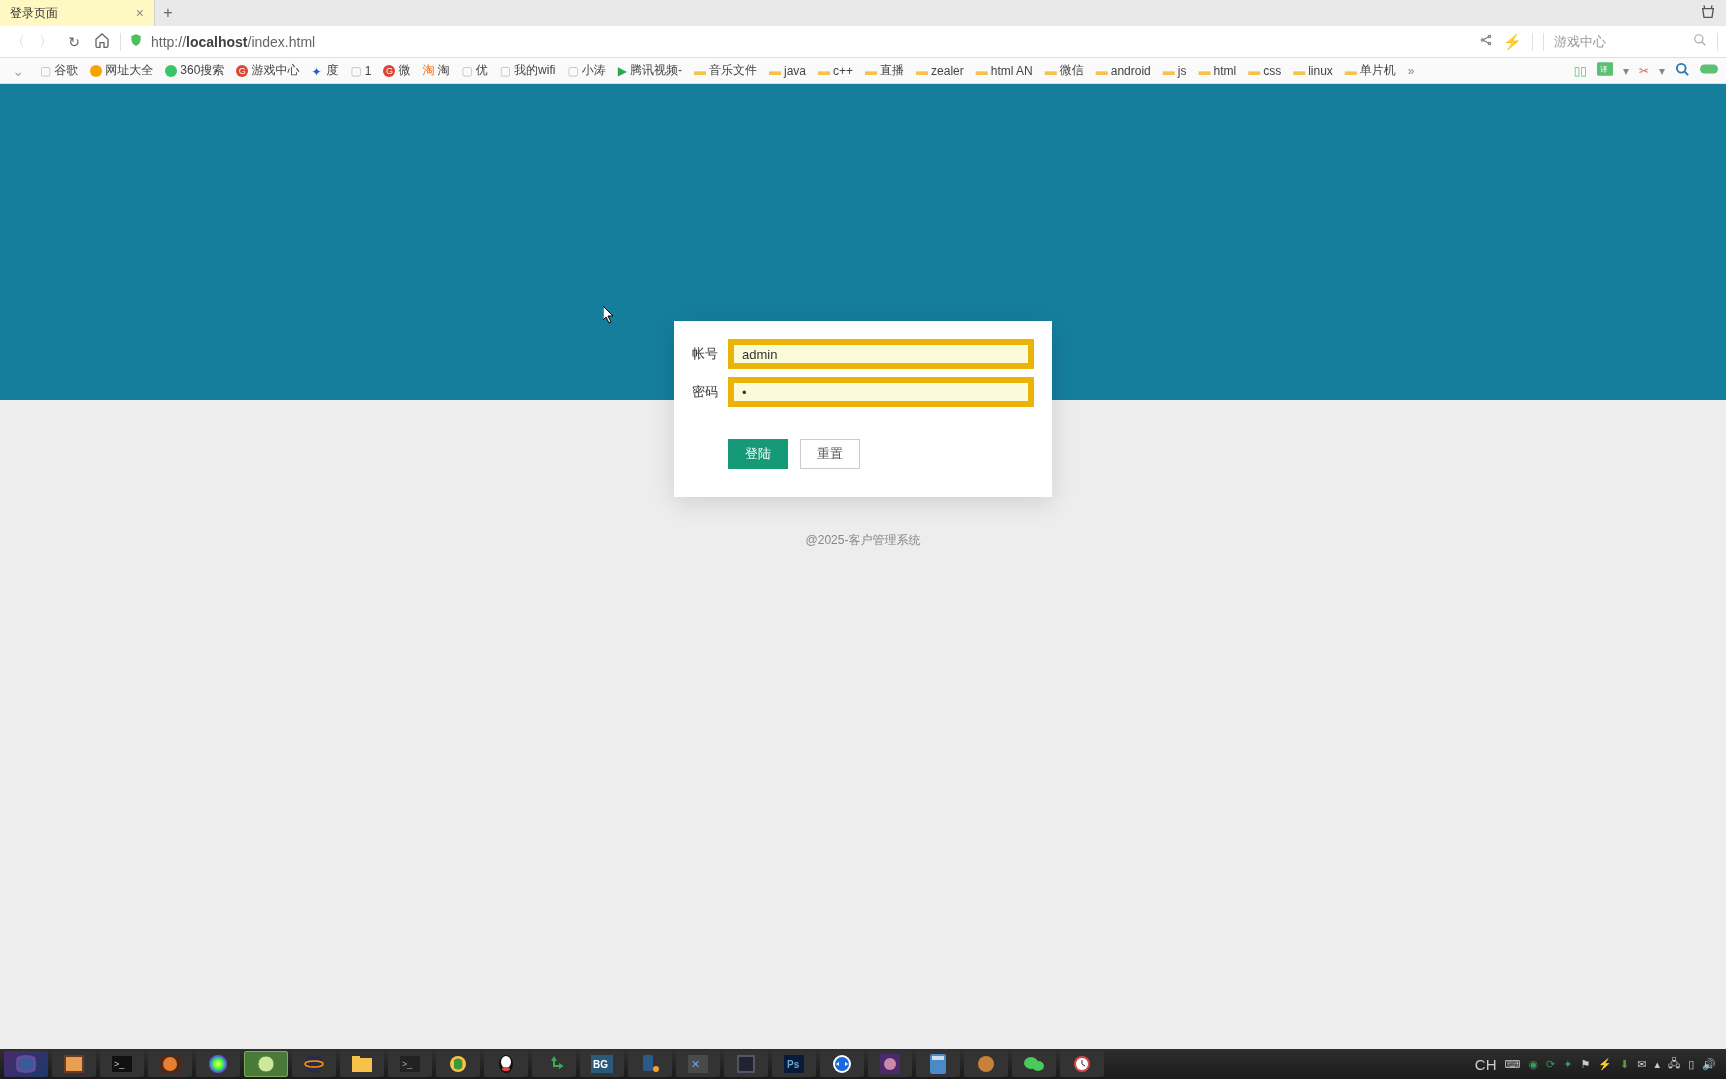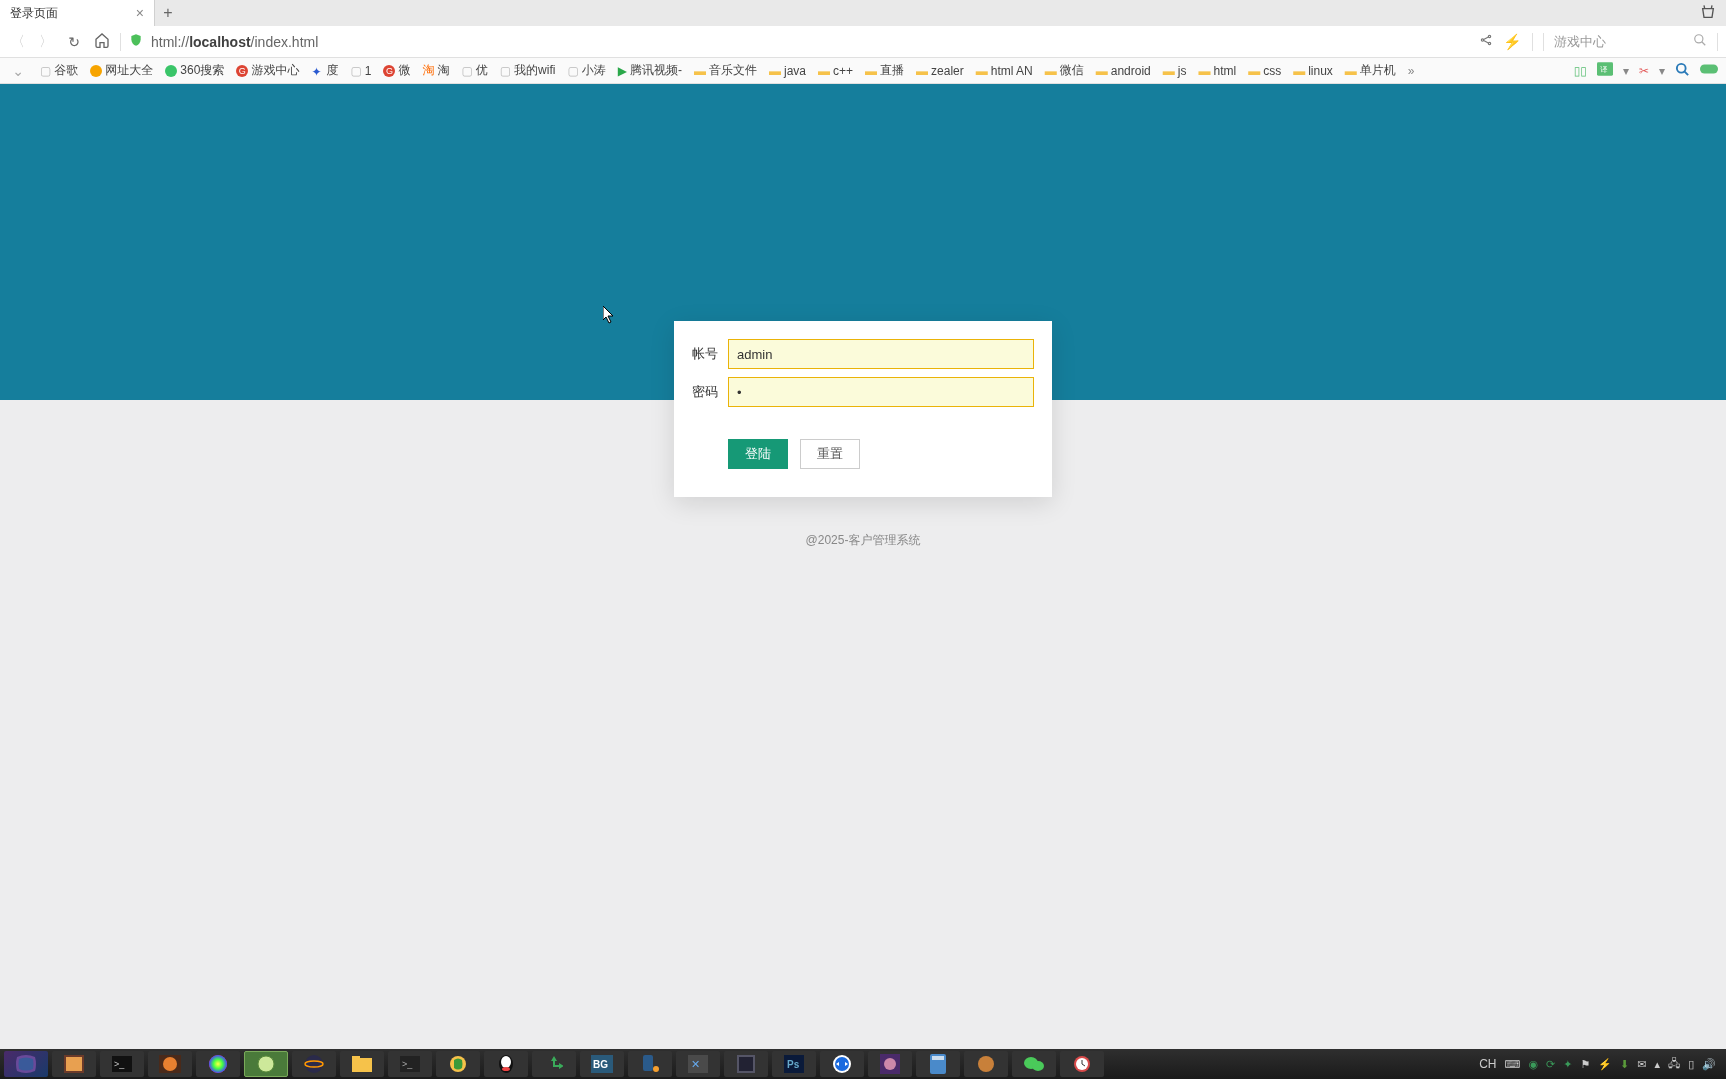--- a/index.html
+++ b/index.html
@@ -1,21 +1,21 @@
 <!DOCTYPE html>
 <html><head>
 <meta charset="utf-8">
 <style>
 * { margin: 0; padding: 0; box-sizing: border-box; font-family: "Microsoft YaHei", Arial, sans-serif; }
 html, body { width: 100%; height: 100%; background: #ededee; overflow: hidden; }
 
 
 .browser-top { background: #e9e9e9; border-bottom: 1px solid #d0d0d0; }
 .tabs-row { display: flex; align-items: center; height: 26px; padding-left: 0; }
-.tab { display: flex; align-items: center; height: 26px; padding: 0 10px; background: #ffffff; border-right: 1px solid #d0d0d0; font-size: 12px; color: #333; min-width: 155px; justify-content: space-between; }
+.tab { display: flex; align-items: center; height: 26px; padding: 0 10px; background: #fef9c3; border-right: 1px solid #d0d0d0; font-size: 12px; color: #333; min-width: 155px; justify-content: space-between; }
 .tab .close { color: #888; font-size: 14px; margin-left: 8px; }
 .newtab { width: 26px; height: 26px; display: flex; align-items: center; justify-content: center; font-size: 16px; color: #666; }
 .tabs-right { margin-left: auto; margin-right: 10px; color: #555; font-size: 14px; }
 
 .addr-row { display: flex; align-items: center; height: 32px; padding: 0 8px; background: #fff; border-bottom: 1px solid #e0e0e0; gap: 8px; }
 .nav-ico { width: 20px; text-align: center; color: #666; font-size: 14px; }
 .nav-ico.disabled { color: #ccc; }
 .sep-v { width: 1px; height: 18px; background: #e0e0e0; }
 .shield { color: #4cc05a; font-size: 14px; }
 .url { font-size: 14px; color: #666; }
@@ -42,37 +42,37 @@
 .bm-right .sglass { color:#2a7ab8; }
 .bm-right .game { color:#2a7ab8; }
 .more-arrow { color:#888; }
 
 
 .page-area { position: absolute; top: 84px; left: 0; right: 0; bottom: 30px; overflow: hidden; }
 .teal-bg { position: absolute; top: 0; left: 0; right: 0; height: 316px; background: #157e9c; }
 .login-card { position: absolute; left: 50%; top: 237px; transform: translateX(-50%); width: 378px; background: #fff; padding: 18px 18px 28px 18px; box-shadow: 0 6px 24px rgba(0,0,0,0.12); }
 .field-row { display: flex; align-items: center; margin-bottom: 8px; }
 .field-label { width: 36px; font-size: 13px; color: #333; }
-.field-input { flex: 1; height: 30px; border: 1px solid #eab308; background: #fbfbda; font-size: 13px; color: #333; padding: 0 8px; outline: none; }
+.field-input { flex: 1; height: 30px; border: 6px solid #eab308; background: #fbfbda; font-size: 13px; color: #333; padding: 0 8px; outline: none; }
 .btn-row { margin-top: 32px; padding-left: 36px; display: flex; gap: 12px; }
 .btn { height: 30px; padding: 0 16px; font-size: 13px; border: 1px solid transparent; cursor: pointer; }
 .btn-primary { background: #169976; color: #fff; }
 .btn-default { background: #fff; color: #555; border-color: #ccc; }
 .footer-text { position: absolute; left: 50%; top: 448px; transform: translateX(-50%); font-size: 12px; color: #888; }
 
 
 .cursor { position: absolute; left: 603px; top: 222px; font-size: 14px; color: #000; pointer-events: none; }
 
 
 .taskbar { position: absolute; bottom: 0; left: 0; right: 0; height: 30px; background: linear-gradient(#2f2f2f,#1a1a1a); display: flex; align-items: center; padding: 0 4px; }
 .taskbar .tb { width: 44px; height: 26px; margin-right: 4px; display: flex; align-items: center; justify-content: center; border-radius: 2px; font-size: 14px; color: #ddd; }
 .tb.start { background: linear-gradient(135deg,#4a2a6a,#1a3a6a); }
 .tb svg { display:block; }
 .tray { margin-left: auto; display: flex; align-items: center; gap: 8px; color: #ccc; font-size: 11px; padding-right: 6px; }
-.tray .t { font-size: 12px; }
+.tray .t { font-size: 15px; }
 </style>
 </head>
 <body>
 
 <div class="browser-top">
   <div class="tabs-row">
     <div class="tab">
       <span>登录页面</span>
       <span class="close">×</span>
     </div>
@@ -93,21 +93,21 @@
           <path d="M3 11l9-8 9 8v10a2 2 0 0 1-2 2h-4v-7h-6v7H5a2 2 0 0 1-2-2z"></path>
         </svg>
     </span>
     <span class="sep-v"></span>
     <span class="shield">
       <svg width="14" height="14" viewBox="0 0 24 24" fill="#4cc05a">
           <path d="M12 2l8 3v6c0 5-3.5 9.5-8 11-4.5-1.5-8-6-8-11V5l8-3z"></path>
         </svg>
     </span>
     <span class="url">
-      <span>html://</span><span class="host">localhost</span><span>/index.html</span>
+      <span>http://</span><span class="host">localhost</span><span>/index.html</span>
     </span>
     <div class="addr-right">
       <span>
         <svg width="14" height="14" viewBox="0 0 24 24" fill="none" stroke="#777" stroke-width="2">
             <circle cx="6" cy="12" r="2"></circle>
             <circle cx="18" cy="6" r="2"></circle>
             <circle cx="18" cy="18" r="2"></circle>
             <path d="M8 11l8-4M8 13l8 4"></path>
           </svg>
       </span>

